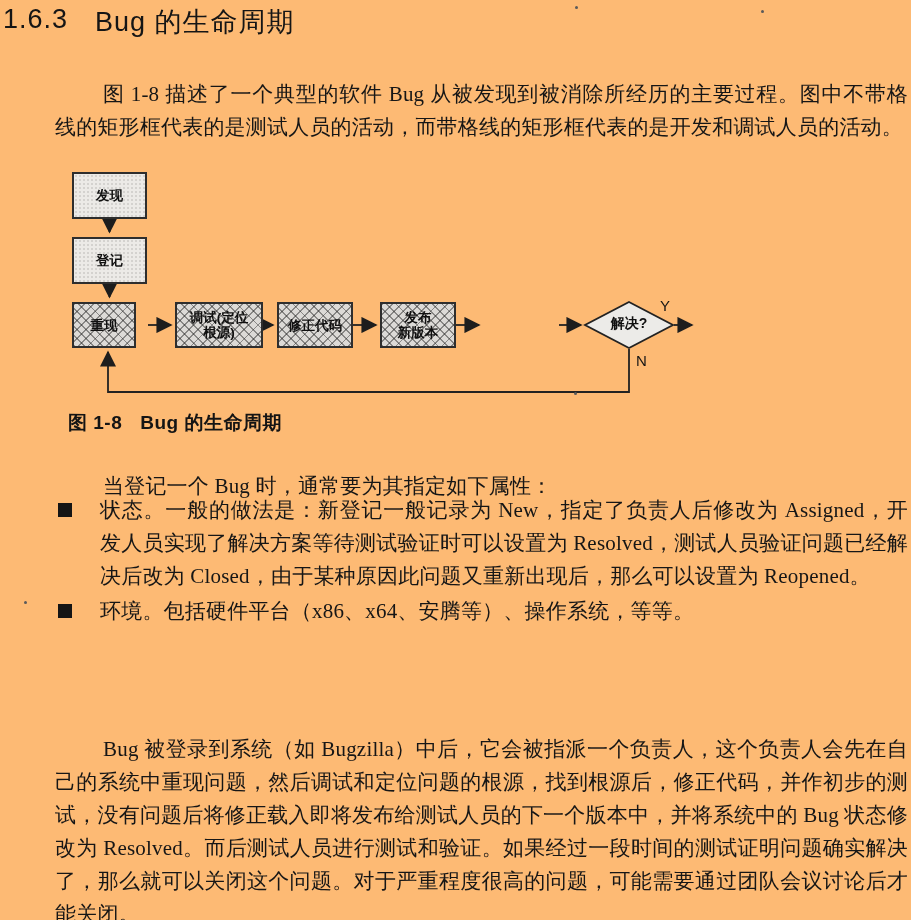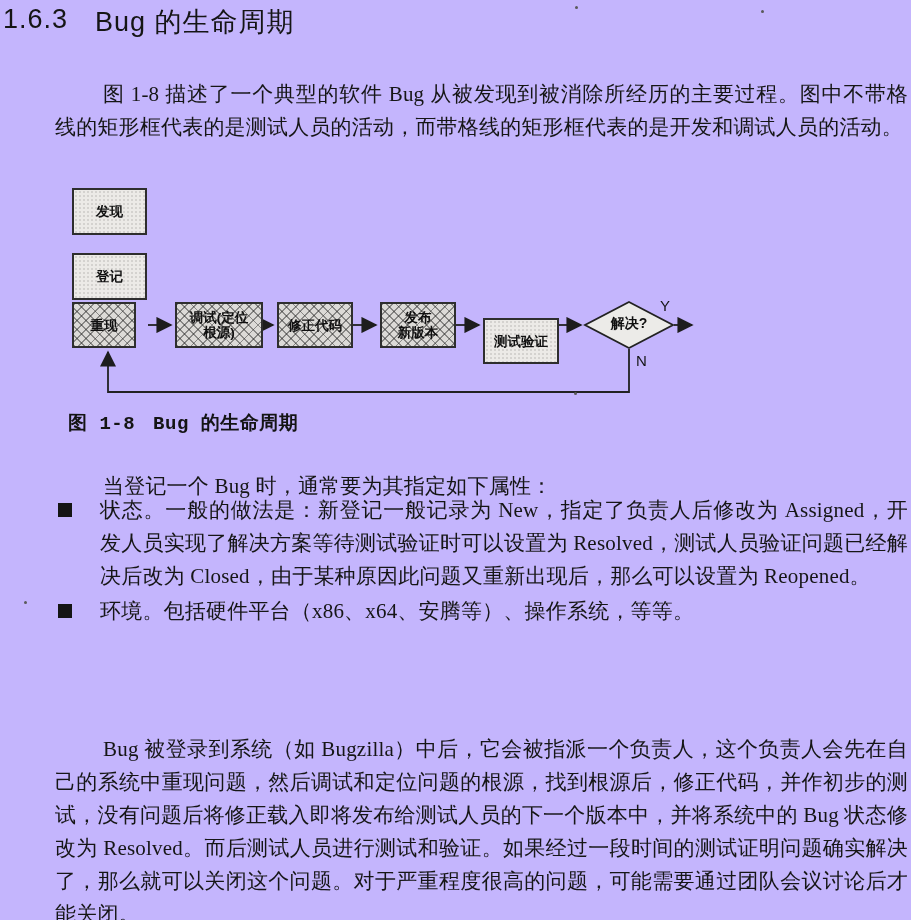--- a/index.html
+++ b/index.html
@@ -1,39 +1,39 @@
 <!DOCTYPE html>
 <html><head>
 <meta charset="utf-8">
 <style>
   html,body { margin:0; padding:0; background:#ffffff; }
   .page {
     position:relative; width:911px; height:920px; overflow:hidden;
-    background:#c4b5fd; color:#1b1b1b;
+    background:#fdba74; color:#1b1b1b;
     font-family:"Liberation Serif","DejaVu Serif",serif;
   }
   
   .heading {
     position:absolute; left:3px; top:4px;
     font-family:"Liberation Sans","DejaVu Sans",sans-serif;
     font-size:27px; letter-spacing:1px; color:#151515;
     display:flex; gap:27px; font-weight:400;
   }
   .para {
     position:absolute; left:55px; width:853px;
     font-size:21px; line-height:33px; letter-spacing:0.2px;
     text-align:justify; color:#161616;
   }
   .indent { text-indent:48px; }
   #para-intro   { top:57px; }
   #para-lead    { top:449px; }
   #para-closing { top:712px; }
   .caption {
     position:absolute; left:68px; top:410px;
-    font-family:Liberation Mono, monospace;
+    font-family:Liberation Sans, sans-serif;
     font-weight:bold; font-size:19px; color:#141414;
     display:flex; gap:18px; letter-spacing:0.5px;
   }
   .bullets {
     position:absolute; left:57px; top:494px; width:851px;
     margin:0; padding:0; list-style:none;
   }
   .bullets li {
     position:relative; padding-left:43px; margin-bottom:2px;
     font-size:21px; line-height:33px; letter-spacing:0.2px;
@@ -51,21 +51,20 @@
     border:2px solid #2e2e2e;
     display:flex; align-items:center; justify-content:center;
     text-align:center; white-space:pre-line;
     font-family:"Liberation Sans","DejaVu Sans",sans-serif;
     font-weight:bold; font-size:13.5px; line-height:15px; color:#101010;
   }
   .plain {
     background-color:#eceae7;
     background-image:radial-gradient(rgba(0,0,0,0.10) 0.8px, transparent 0.9px);
     background-size:4px 4px;
-    margin-top:16px;
   }
   .hatched {
     background-color:#dcdad7;
     background-image:
       repeating-linear-gradient(45deg,  rgba(35,35,35,0.45) 0 1.3px, transparent 1.3px 6.5px),
       repeating-linear-gradient(135deg, rgba(35,35,35,0.45) 0 1.3px, transparent 1.3px 6.5px);
   }
   .diamond-label {
     position:absolute; left:589px; top:150px; width:80px;
     text-align:center;
@@ -128,23 +127,20 @@
       <span>调试(定位
 根源)</span>
     </div>
     <div class="node hatched" style="left:277px; top:137px; width:76px; height:46px;">
       <span>修正代码</span>
     </div>
     <div class="node hatched" style="left:380px; top:137px; width:76px; height:46px;">
       <span>发布
 新版本</span>
     </div>
-    <div class="node plain" style="left:483px; top:137px; width:76px; height:46px;">
-      <span>测试验证</span>
-    </div>
 
     <div class="diamond-label">解决?</div>
     <div class="branch-label" id="label-yes">Y</div>
     <div class="branch-label" id="label-no">N</div>
   </div>
 
   <div class="caption">
     <span>图 1-8</span>
     <span>Bug 的生命周期</span>
   </div>

